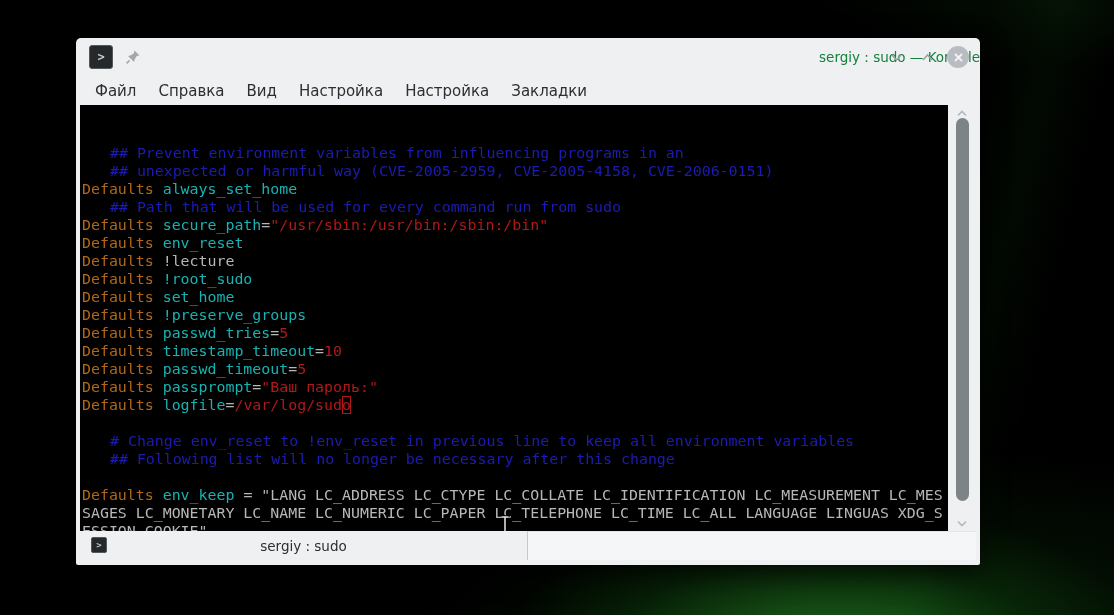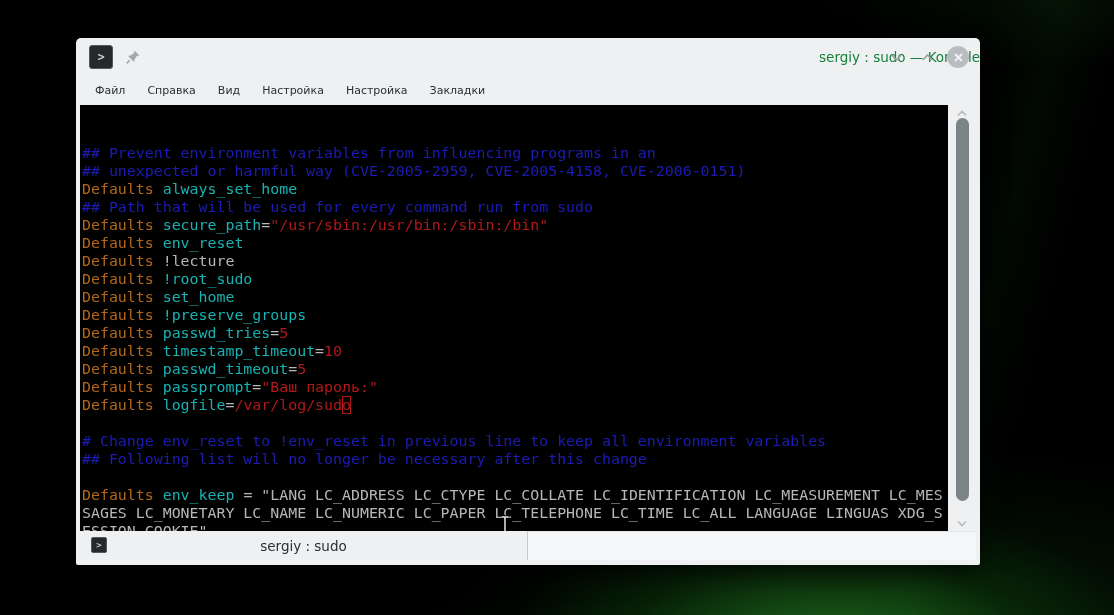--- a/index.html
+++ b/index.html
@@ -32,36 +32,36 @@
     display:flex;align-items:center;justify-content:center;z-index:2;
   }
   .pin{margin-left:12px;z-index:2;display:flex;align-items:center;}
   .win-title{
     position:absolute;left:0;right:0;top:0;height:38px;line-height:38px;
     text-align:right;color:#15803d;font-size:13.5px;
   }
   .controls{margin-left:auto;display:flex;align-items:center;gap:9px;margin-right:11px;z-index:2;}
   .ctrl-btn{width:22px;height:22px;display:flex;align-items:center;justify-content:center;background:transparent;border:none;padding:0;}
   .close-btn{width:22px;height:22px;border-radius:50%;background:#b9bdc1;display:flex;align-items:center;justify-content:center;border:none;padding:0;}
-  .menubar{height:29px;display:flex;align-items:center;padding-left:8px;font-size:11px;color:#2b2e32;}
+  .menubar{height:29px;display:flex;align-items:center;padding-left:8px;font-size:15px;color:#2b2e32;}
   .menu-item{padding:4px 11px;cursor:default;}
   
   .terminal{
     position:absolute;left:4px;top:67px;width:896px;height:426px;
     background:#000;display:flex;
   }
   .term-text{
     width:868px;height:100%;position:relative;box-sizing:border-box;
     padding:3px 0 0 2px;
     font:14.9px/18px "DejaVu Sans Mono","Liberation Mono",monospace;
     white-space:pre;overflow:hidden;color:var(--t-fg);
   }
   .tline{height:18px;}
   .c-fg{color:var(--t-fg);}
-  .c-blue{color:var(--t-blue);}
+  .c-blue{color:var(--t-blue);margin-left:28px;}
   .c-yellow{color:var(--t-yellow);}
   .c-cyan{color:var(--t-cyan);}
   .c-red{color:var(--t-red);}
   .c-cursor{color:var(--t-red);outline:1px solid var(--t-red);outline-offset:-1px;}
   .ibeam{position:absolute;left:347px;top:392px;z-index:3;}
   
   .scrollbar{width:28px;height:100%;background:#eff0f1;position:relative;}
   .sb-arrow{position:absolute;left:0;width:28px;height:14px;display:flex;align-items:center;justify-content:center;background:transparent;border:none;padding:0;}
   .sb-up{top:1px;}
   .sb-down{bottom:1px;}

